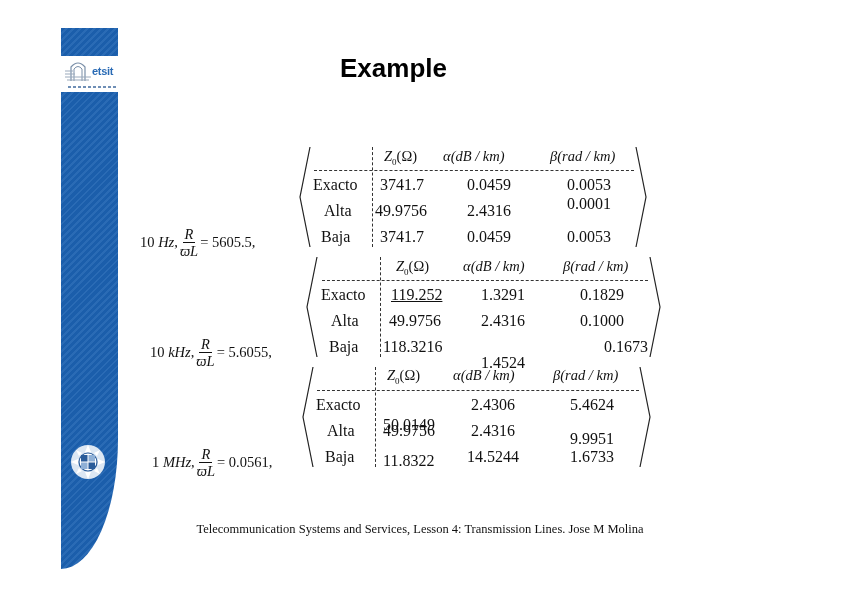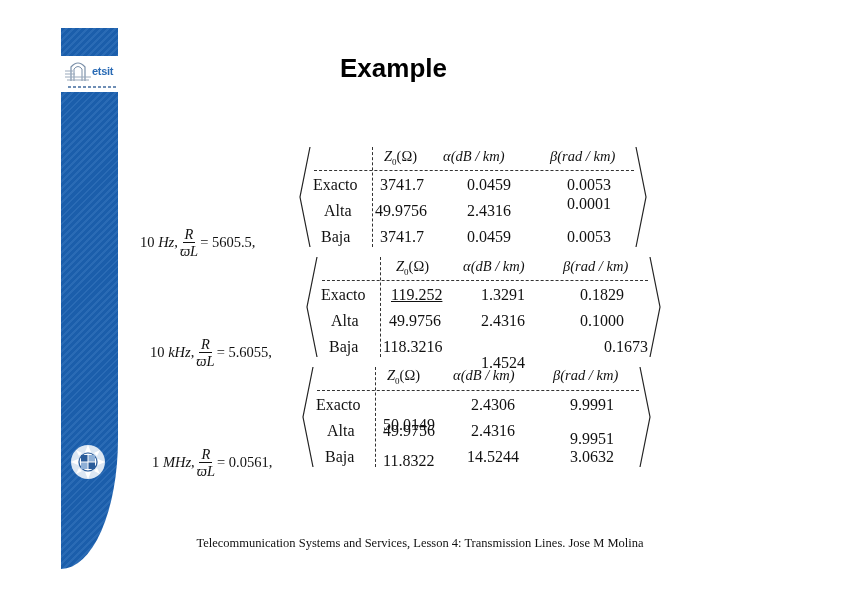--- a/index.html
+++ b/index.html
@@ -45,21 +45,21 @@
   .frac { display: inline-flex; flex-direction: column; align-items: center; margin: 0 2px; vertical-align: middle; }
   .frac .num { font-style: italic; border-bottom: 1px solid #111; padding: 0 2px; line-height: 16px; }
   .frac .den { font-style: italic; line-height: 16px; }
   .cell { position: absolute; font-size: 16px; white-space: nowrap; }
   .hdr { font-size: 14.5px; }
   .hdr i { font-style: italic; }
   .bracket { position: absolute; }
   .vdash { position: absolute; width: 0; border-left: 1.2px dashed #333; }
   .hdash { position: absolute; height: 0; border-top: 1.2px dashed #333; }
   .footer {
-    position: absolute; left: 0; top: 536px; width: 840px; text-align: center; padding-left: 0;
+    position: absolute; left: 0; top: 522px; width: 840px; text-align: center; padding-left: 0;
     font-size: 12.5px; color: #111;
   }
 </style>
 </head>
 <body>
 
 <div class="sidebar"></div>
 <div class="logo-band"></div>
 <svg class="logo-bldg" viewBox="0 0 26 24">
   <path d="M6 22 V8 Q13 0 20 8 V22" fill="none" stroke="#7a8fa8" stroke-width="1.2"></path>
@@ -179,25 +179,25 @@
 </svg>
 <div class="vdash" style="left:375px; top:367px; height:100px;"></div>
 <div class="hdash" style="left:317px; top:390px; width:322px;"></div>
 <div class="cell hdr" style="left:387px; top:367px;"><i>Z</i><sub style="font-size:9px;">0</sub><span>(Ω)</span></div>
 <div class="cell hdr" style="left:453px; top:367px;"><i>α</i><i>(dB / km)</i></div>
 <div class="cell hdr" style="left:553px; top:367px;"><i>β</i><i>(rad / km)</i></div>
 
 <div class="cell" style="left:316px; top:396px;">Exacto</div>
 <div class="cell" style="left:383px; top:416px;text-align:center;">50.0149</div>
 <div class="cell" style="left:471px; top:396px;">2.4306</div>
-<div class="cell" style="left:570px; top:396px;">9.9991</div>
+<div class="cell" style="left:570px; top:396px;">5.4624</div>
 
 <div class="cell" style="left:327px; top:422px;">Alta</div>
 <div class="cell" style="left:383px; top:422px;">49.9756</div>
 <div class="cell" style="left:471px; top:422px;">2.4316</div>
 <div class="cell" style="left:570px; top:422px;margin-top:8px;">9.9951</div>
 
 <div class="cell" style="left:325px; top:448px;">Baja</div>
 <div class="cell" style="left:383px; top:452px;">11.8322</div>
 <div class="cell" style="left:467px; top:448px;">14.5244</div>
-<div class="cell" style="left:570px; top:448px;">3.0632</div>
+<div class="cell" style="left:570px; top:448px;">1.6733</div>
 
 <div class="footer">Telecommunication Systems and Services, Lesson 4: Transmission Lines. Jose M Molina</div>
 
 </body></html>

